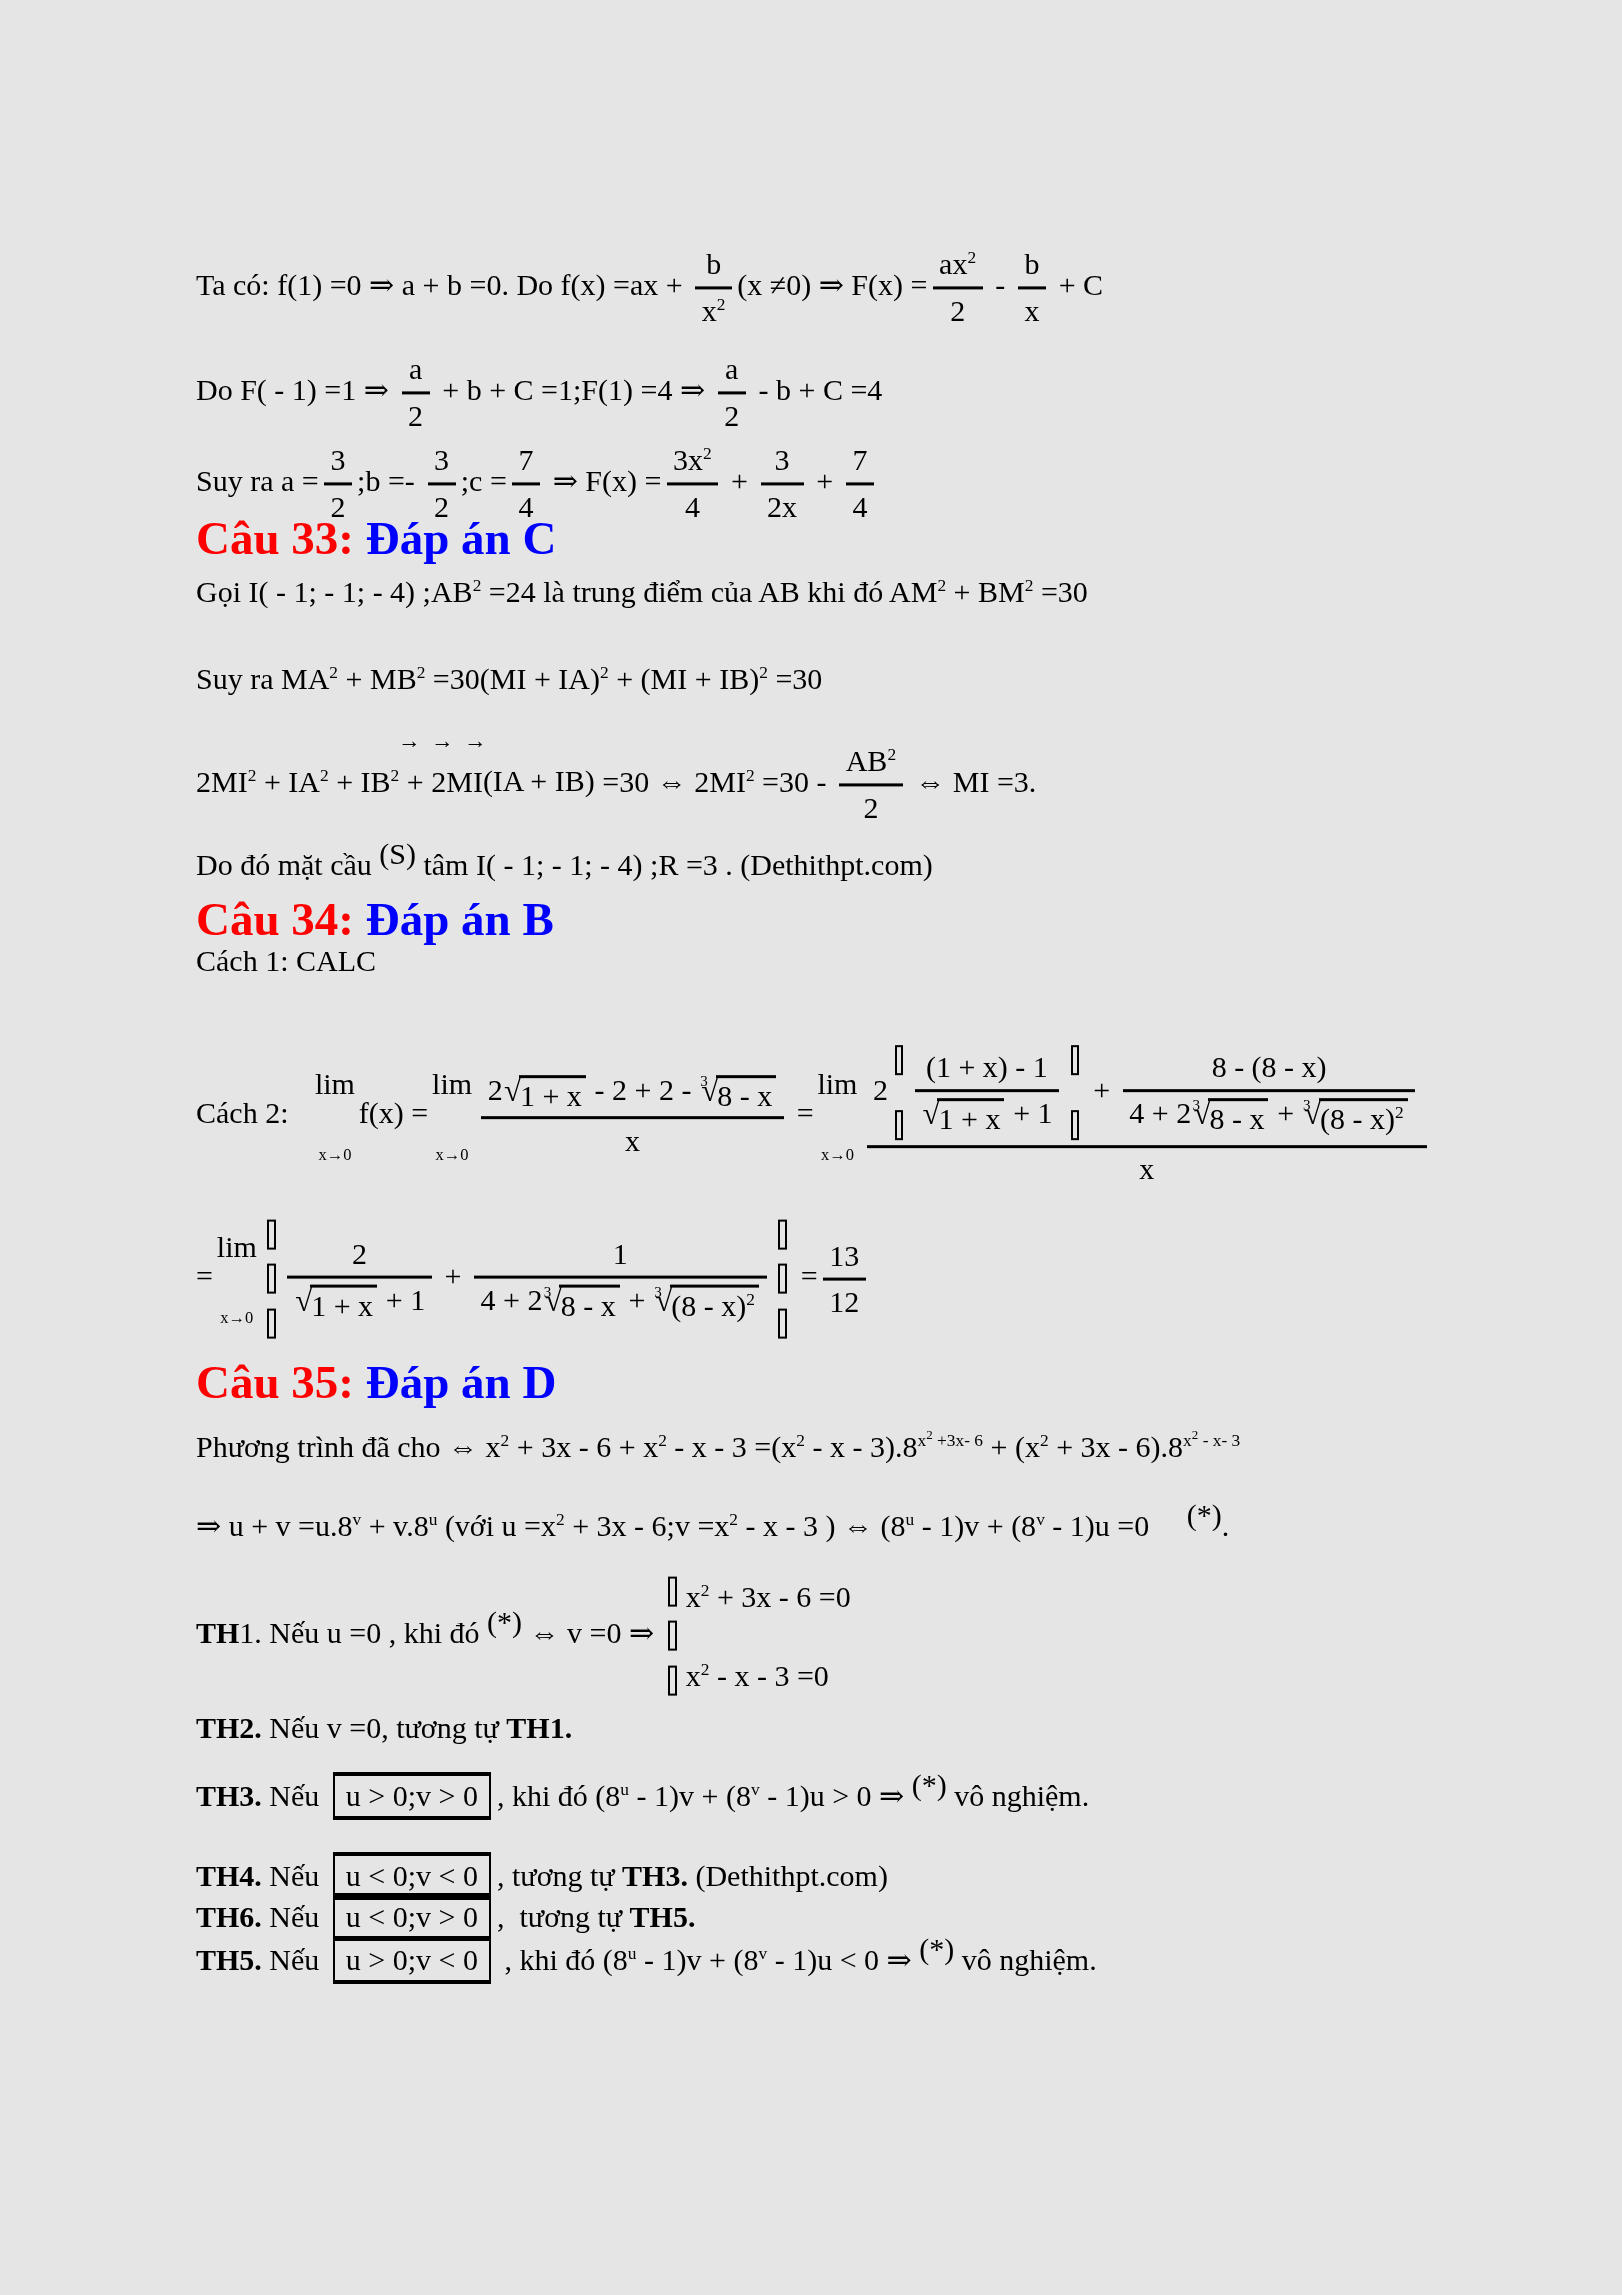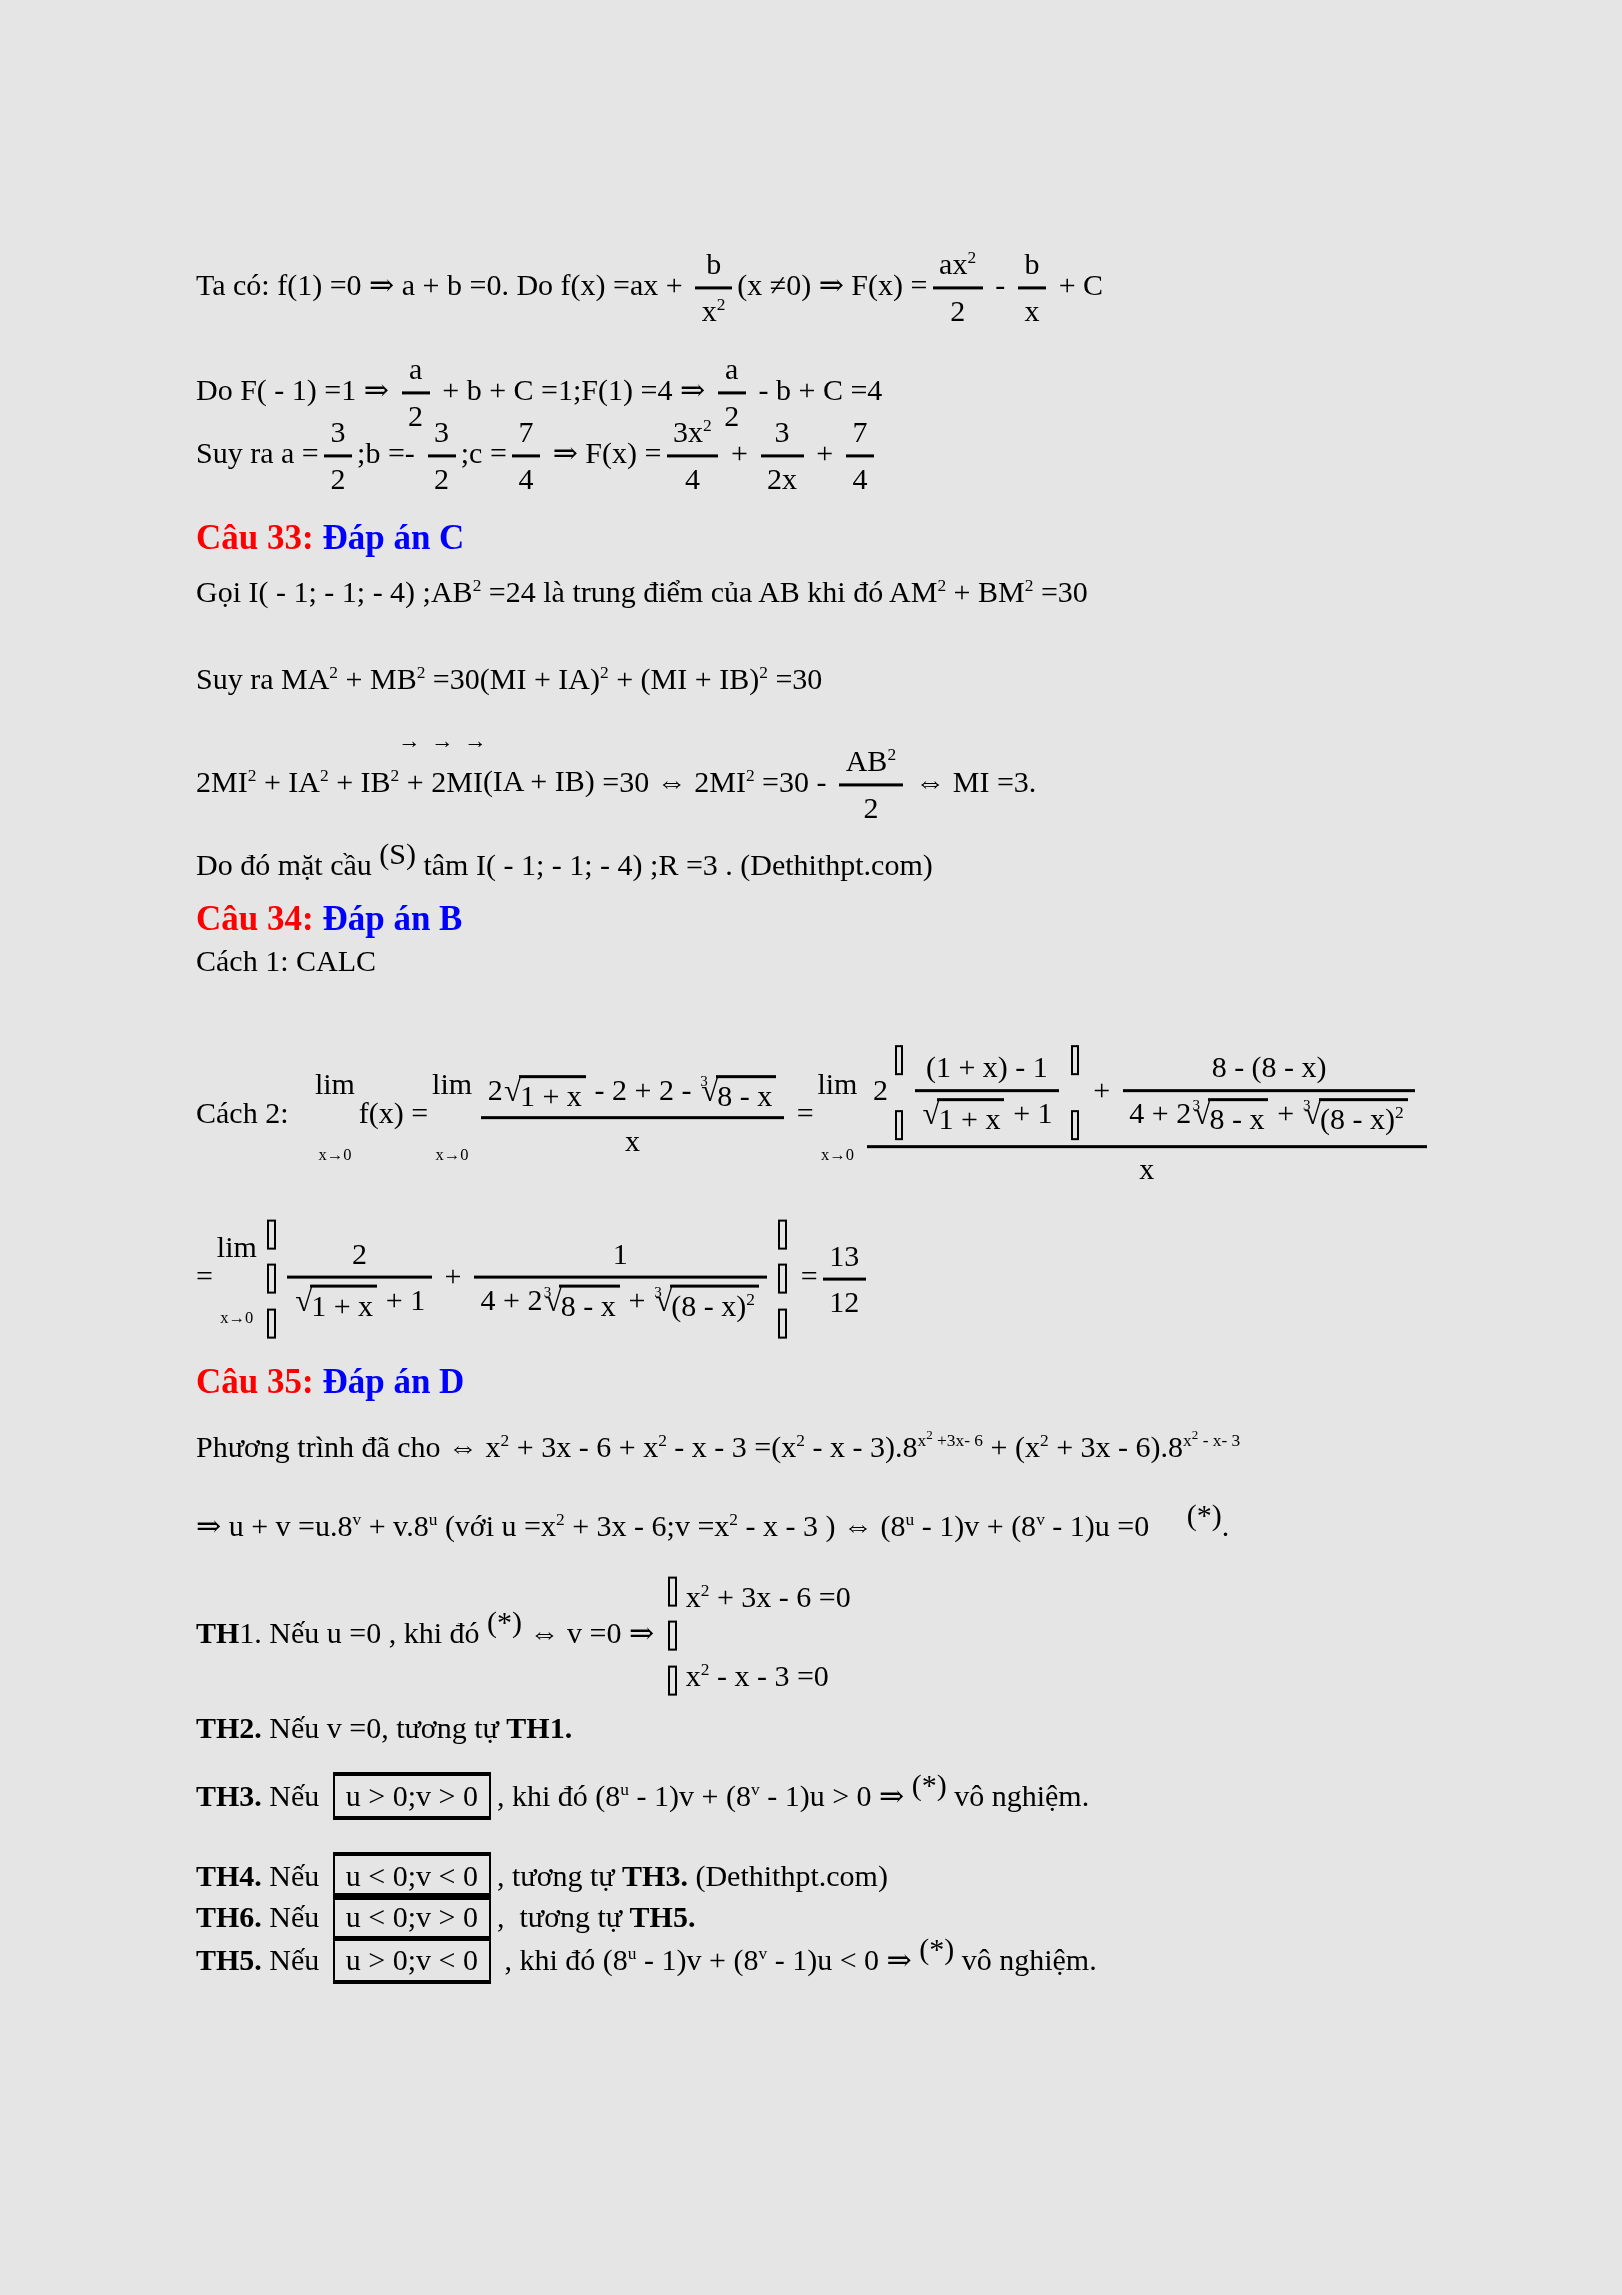--- a/index.html
+++ b/index.html
@@ -1,20 +1,20 @@
 <!DOCTYPE html>
 <html style="font-size:10.5px"><head>
 <meta charset="utf-8">
 <style>
   html,body{margin:0;padding:0;background:#fff;}
   .doc{position:relative;width:1623px;height:2295px;background:#e5e5e5;
        font-family:"Liberation Serif","DejaVu Serif",serif;color:#000;}
   .ln{position:absolute;left:196px;transform:translateY(-50%);
       font-size:30px;line-height:1.25;white-space:nowrap;}
-  .hd{font-size:35px;font-weight:bold;}
+  .hd{font-size:47px;font-weight:bold;}
   .red{color:#ff0000;}
   .blue{color:#0000ff;}
   b{font-weight:bold;}
   sup{font-size:58%;line-height:0;vertical-align:super;}
   sup sup{font-size:75%;}
   .up{position:relative;top:-0.38em;}
   
   .fr{display:inline-flex;flex-direction:column;align-items:stretch;
       vertical-align:middle;margin:0 5.2px;text-align:center;line-height:1.15;}
   .fr>.nu{border-bottom:3.3px solid #000;padding:2px 6.5px 4.6px;}
@@ -57,21 +57,21 @@
         <span class="nu">b</span>
         <span class="de">x</span>
       </span> + C</div>
   <div class="ln" style="top:393px">Do F( - 1) =1 ⇒ <span class="fr">
         <span class="nu">a</span>
         <span class="de">2</span>
       </span> + b + C =1;F(1) =4 ⇒ <span class="fr">
         <span class="nu">a</span>
         <span class="de">2</span>
       </span> - b + C =4</div>
-  <div class="ln" style="top:456px">Suy ra a =<span class="fr">
+  <div class="ln" style="top:484px">Suy ra a =<span class="fr">
         <span class="nu">3</span>
         <span class="de">2</span>
       </span>;b =- <span class="fr">
         <span class="nu">3</span>
         <span class="de">2</span>
       </span>;c =<span class="fr">
         <span class="nu">7</span>
         <span class="de">4</span>
       </span> ⇒ F(x) =<span class="fr">
         <span class="nu">3x<sup>2</sup></span>

